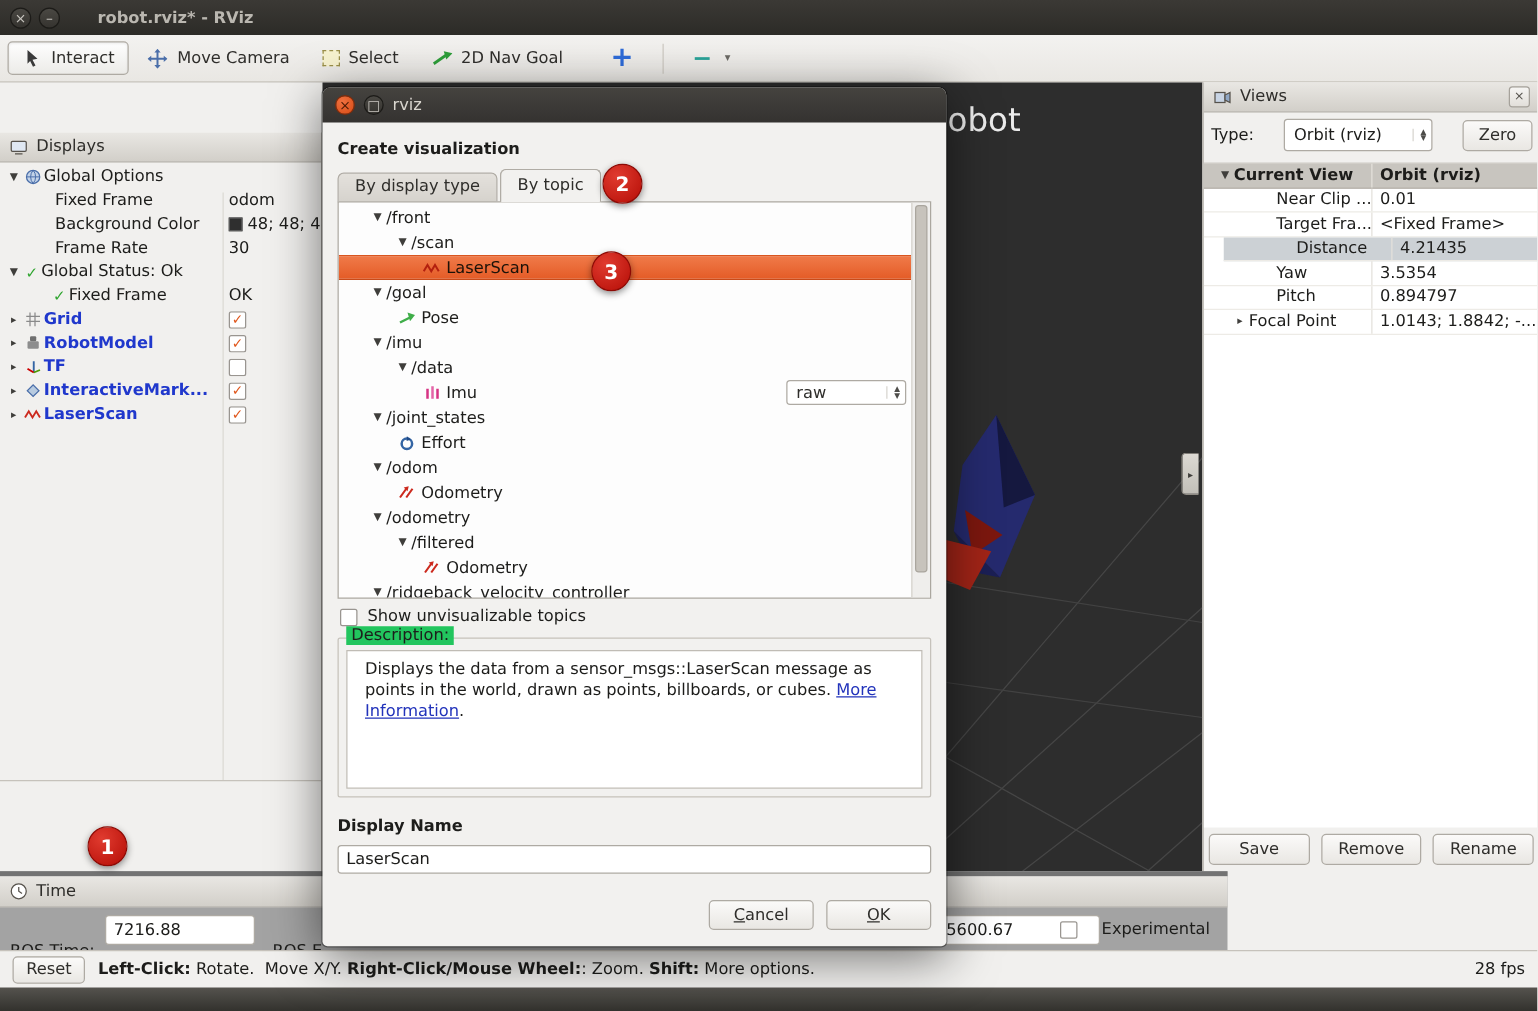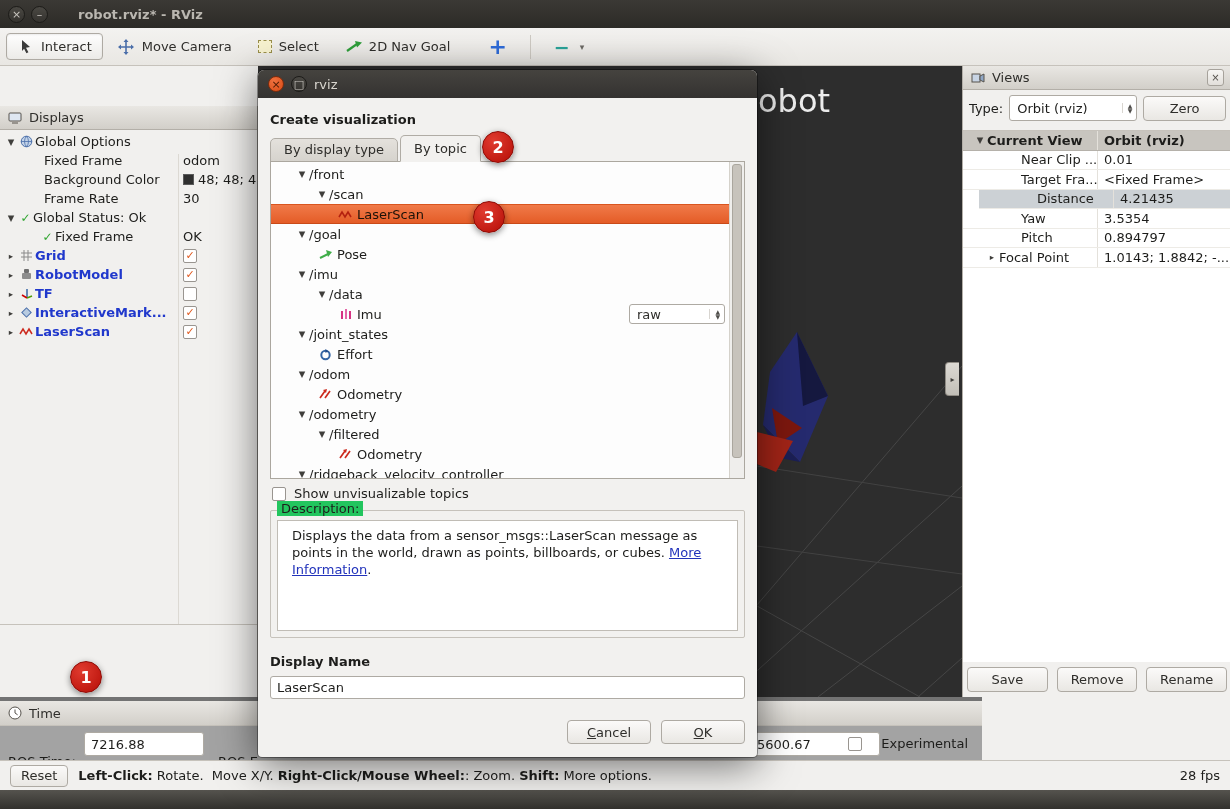--- a/index.html
+++ b/index.html
@@ -54,28 +54,28 @@
   .blue { color:#2038cc; font-weight:bold; }
   .gcheck { color:#2fa52f; font-weight:bold; font-size:12px; width:15px; text-align:center; flex:none; }
   .cb { width:14px; height:14px; border:1px solid #999590; background:#fff; border-radius:2px; flex:none;
     font-size:11px; line-height:11px; text-align:center; color:#e0571c; font-weight:bold; }
   .swatch { width:11px; height:11px; background:#2f2f2f; border:1px solid #5a5a5a; flex:none; }
   .vdiv { position:absolute; left:178px; top:24px; height:470px; width:1px; background:#dcd9d3; }
   .hdiv { position:absolute; left:0; right:0; top:494px; height:1px; background:#c6c2bb; }
   .dbuttons { position:absolute; left:0; top:598px; width:100%; display:flex; gap:8px; padding:0 4px; }
   
   .viewport { position:absolute; left:258px; top:66px; width:704px; height:631px; background:#2d2d2d; z-index:1; }
-  .marker-label { position:absolute; left:500px; top:16px; font-size:32px; color:#ececec; }
+  .marker-label { position:absolute; left:500px; top:16px; font-size:26px; color:#ececec; }
   .panel-handle { position:absolute; left:687px; top:296px; width:14px; height:34px;
     background:linear-gradient(#dcd9d3,#c2bfb8); border:1px solid #8f8b84; border-right:none;
     border-radius:4px 0 0 4px; display:flex; align-items:center; justify-content:center;
     font-size:8px; color:#3f3e3b; }
   
   .views { left:962px; width:268px; border-left:1px solid #b3afa8; }
-  .vtype { position:absolute; top:28px; left:6px; right:4px; height:28px; display:flex; align-items:center; gap:6px; }
+  .vtype { position:absolute; top:28px; left:6px; right:4px; height:28px; display:flex; align-items:center; gap:24px; }
   .combo { width:128px; height:26px; background:#fff; border:1px solid #aeaaa3; border-radius:3px;
     display:flex; align-items:center; padding:0 4px 0 7px; }
   .spin { margin-left:auto; display:flex; flex-direction:column; align-items:center; padding-left:5px;
     border-left:1px solid #d8d5d0; }
   .spin i { font-style:normal; font-size:6px; line-height:5px; color:#4d4c49; display:block; }
   .vtable { position:absolute; top:64px; left:0; width:100%; height:532px; background:#fff; border-top:1px solid #c6c2bb; }
   .vrow { display:flex; height:19.5px; align-items:center; border-bottom:1px solid #edebe6; }
   .vname { width:135px; flex:none; height:100%; display:flex; align-items:center; padding-left:58px;
     border-right:1px solid #e4e1db; white-space:nowrap; overflow:hidden; }
   .vval { flex:1; padding-left:6px; white-space:nowrap; overflow:hidden; }

